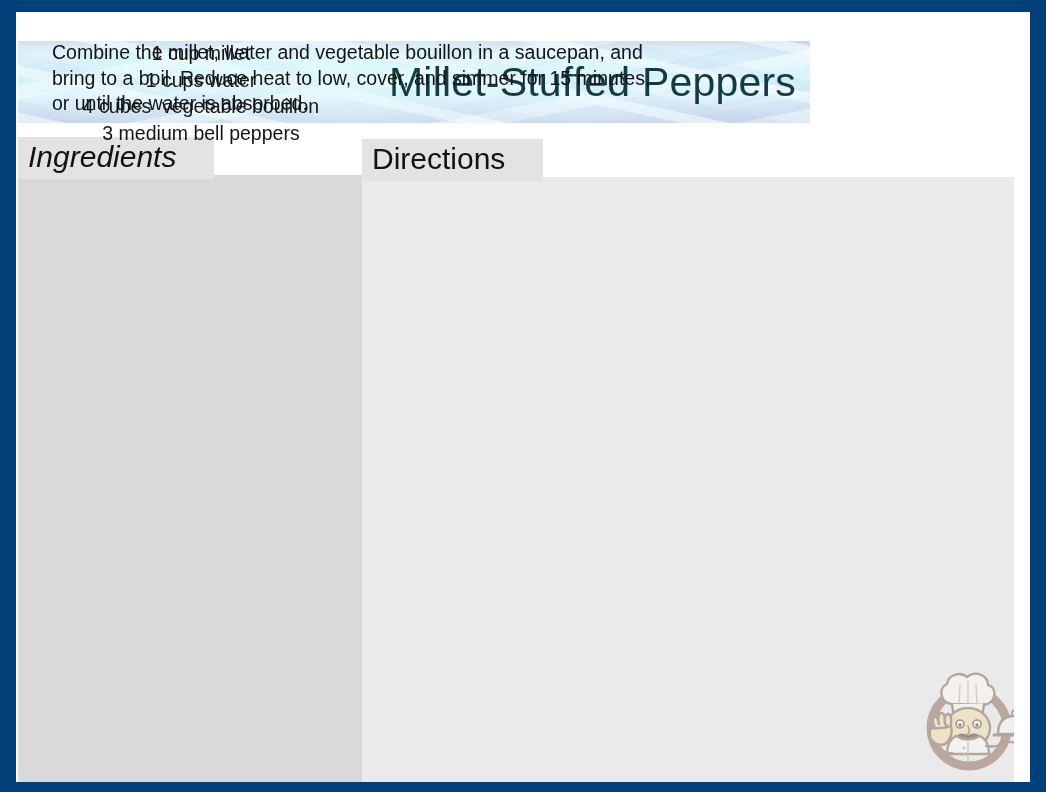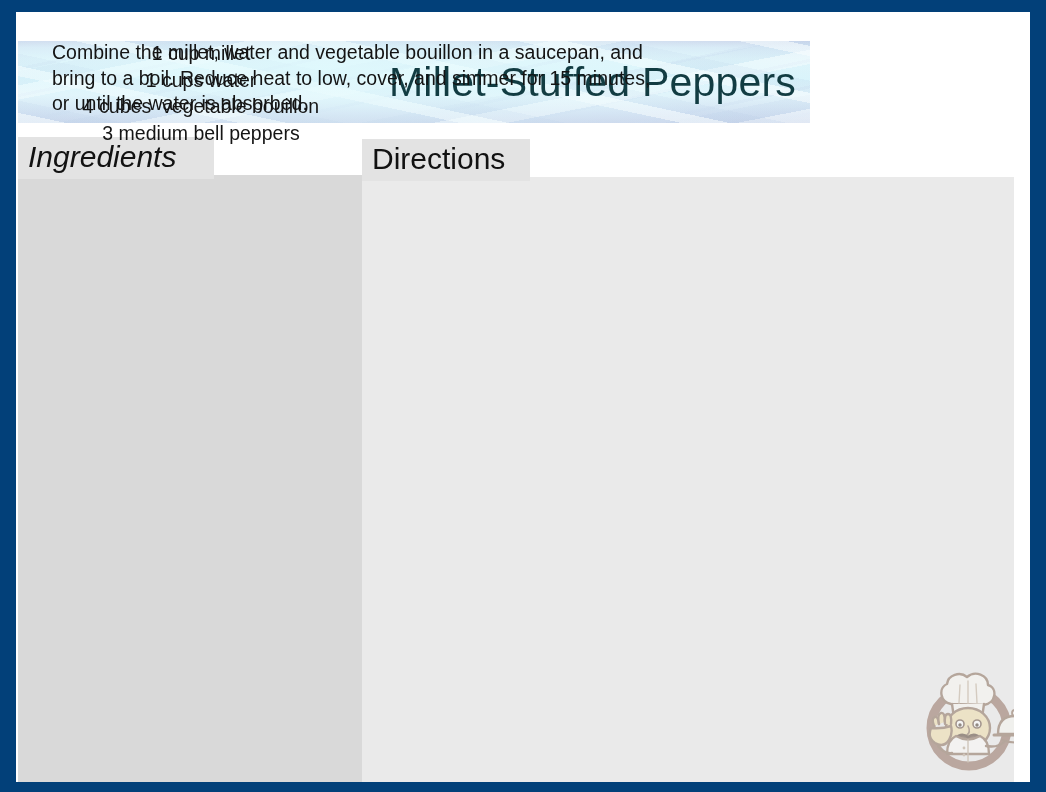--- a/index.html
+++ b/index.html
@@ -51,21 +51,21 @@
   }
 
   
   .tab{
     position:absolute;background:#e3e3e3;
     font-size:30px;color:#121212;
     padding:3px 16px 5px 10px;box-sizing:border-box;
     white-space:nowrap;
   }
   #ing-tab{left:2px;top:125px;width:196px;height:42px;font-style:italic;}
-  #dir-tab{left:346px;top:127px;width:168px;height:42px;}
+  #dir-tab{left:346px;top:127px;width:181px;height:42px;}
 
   #ing-body{
     position:absolute;left:2px;top:163px;width:355px;height:607px;
     background:#d9d9d9;
   }
   #dir-body{
     position:absolute;left:346px;top:165px;width:668px;height:605px;
     background:#eaeaea;
   }
 

